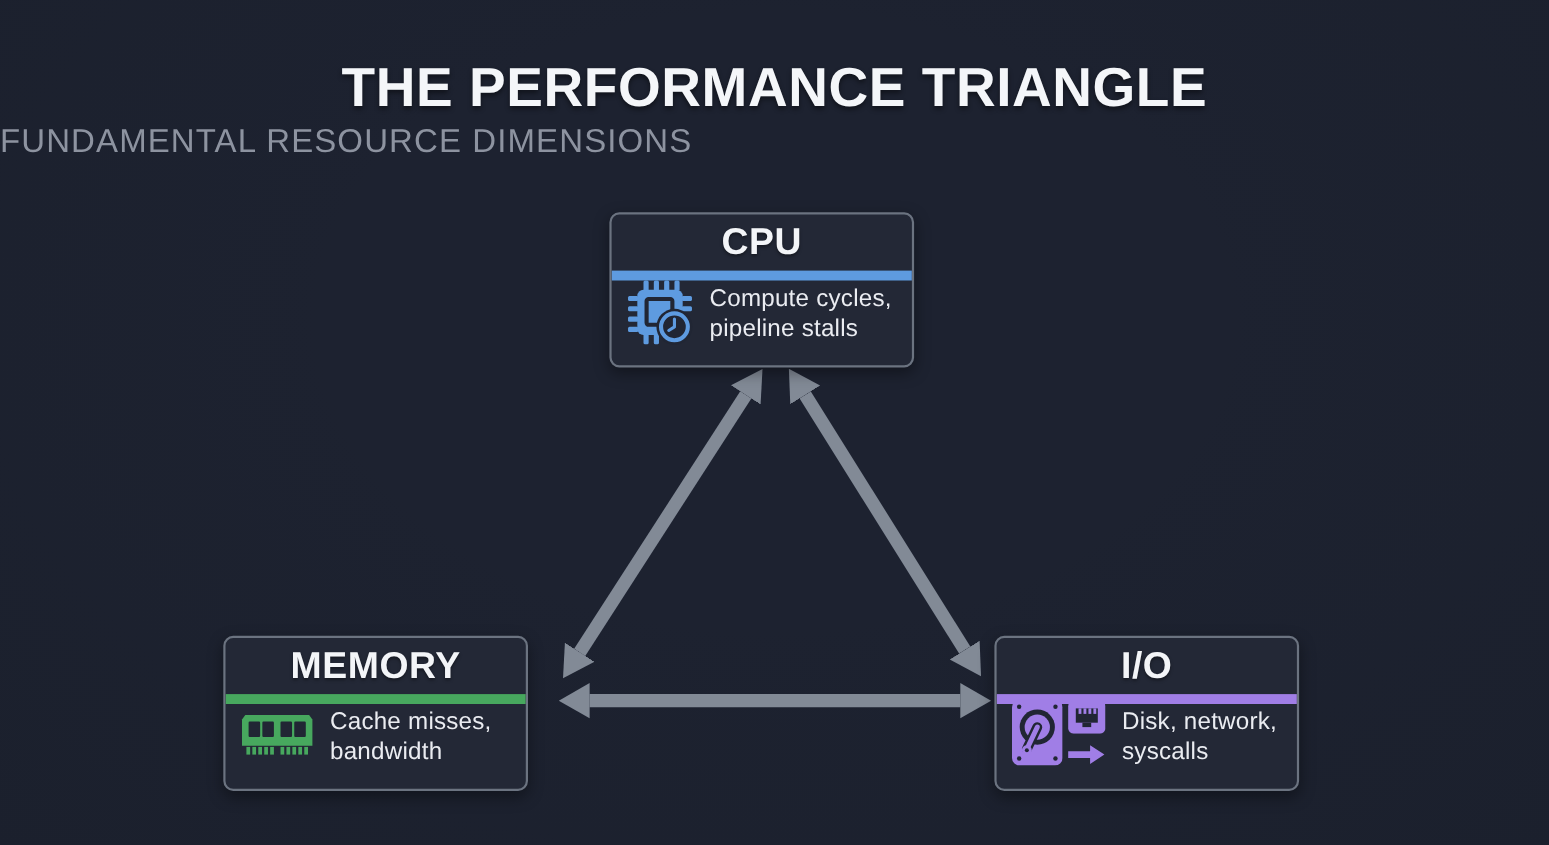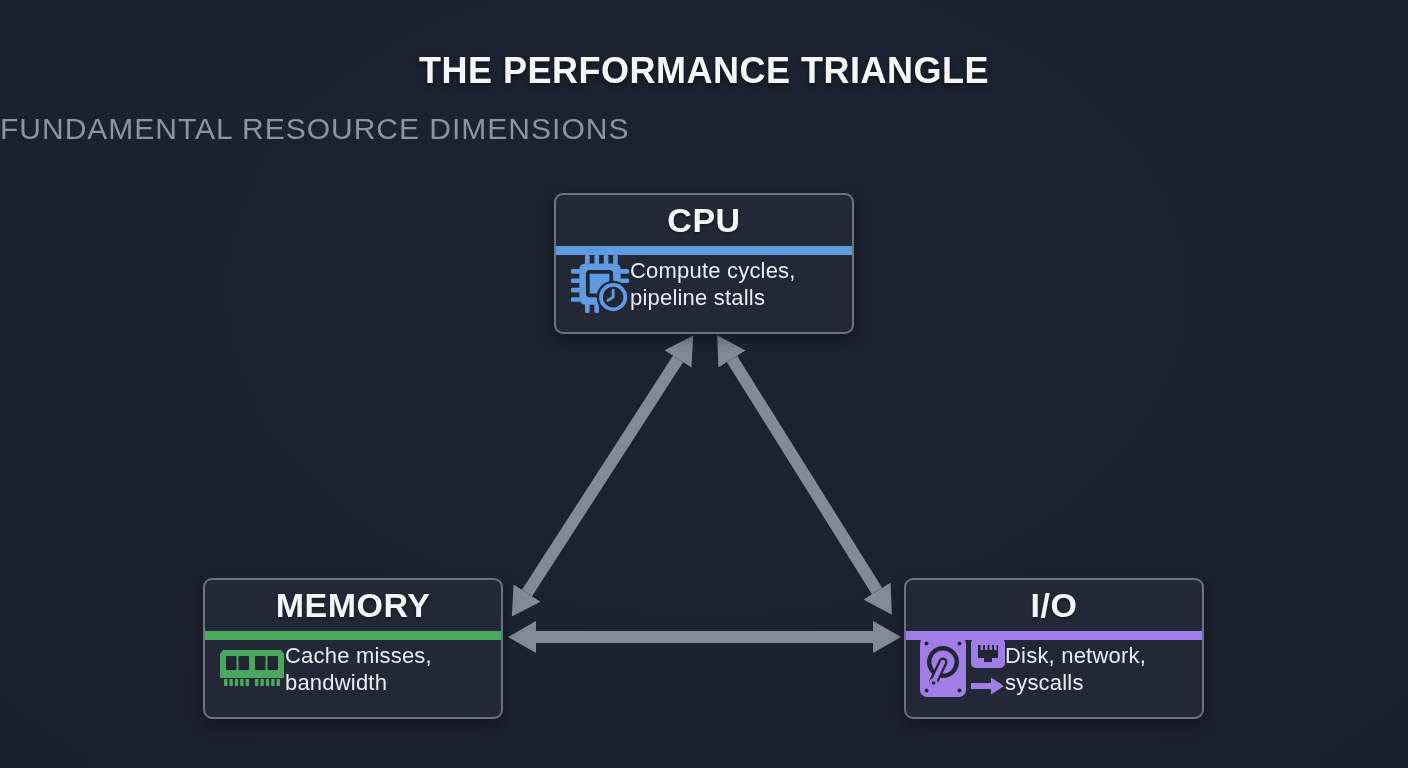--- a/index.html
+++ b/index.html
@@ -10,56 +10,56 @@
     overflow:hidden;
   }
   .stage {
     position:relative; width:1408px; height:768px;
     background:radial-gradient(ellipse at 50% 38%, #20263500 40%, #181d2860 100%), #1d2230;
   }
 
   
   .title {
     position:absolute; top:50px; left:0; width:100%;
-    text-align:center; font-size:36px; font-weight:bold;
+    text-align:center; font-size:50px; font-weight:bold;
     color:#f4f6f9; letter-spacing:.5px;
     text-shadow:0 3px 5px rgba(0,0,0,.45);
   }
   .subtitle {
     position:absolute; top:112px; left:0; width:100%;
     text-align:left; font-size:30px; font-weight:normal;
     color:#8d93a0; letter-spacing:1px;
   }
 
   
   svg.arrows { position:absolute; inset:0; width:1408px; height:768px; }
   svg.arrows line { stroke:currentColor; stroke-width:12; }
 
   
   .node {
-    position:absolute; width:300px;
+    position:absolute; width:277px;
     background:#232836;
     border:2px solid #6b7380;
     border-radius:9px;
     box-shadow:0 5px 14px rgba(0,0,0,.38);
     overflow:hidden;
   }
   #node-cpu    { left:554px; top:193px; }
   #node-memory { left:203px; top:578px; }
   #node-io     { left:904px; top:578px; }
 
   .node-header {
     height:51px; display:flex; align-items:center; justify-content:center;
     font-size:34px; font-weight:bold; color:#f3f5f8; letter-spacing:.5px;
     text-shadow:0 2px 3px rgba(0,0,0,.4);
   }
   .accent-bar { height:9px; width:100%; }
   .node-body {
     height:77px; display:flex; align-items:center;
-    padding:4px 14px 24px 14px; 
+    padding:4px 14px 24px 14px; gap:15px;
   }
   .icon-wrap { flex:0 0 auto; display:flex; align-items:center; gap:5px; }
   .icon-col  { display:flex; flex-direction:column; gap:4px; align-items:center; }
   .desc {
     font-size:22px; line-height:27px; color:#eaecf1;
     white-space:pre-line; letter-spacing:.2px;
   }
 </style>
 </head>
 <body>

